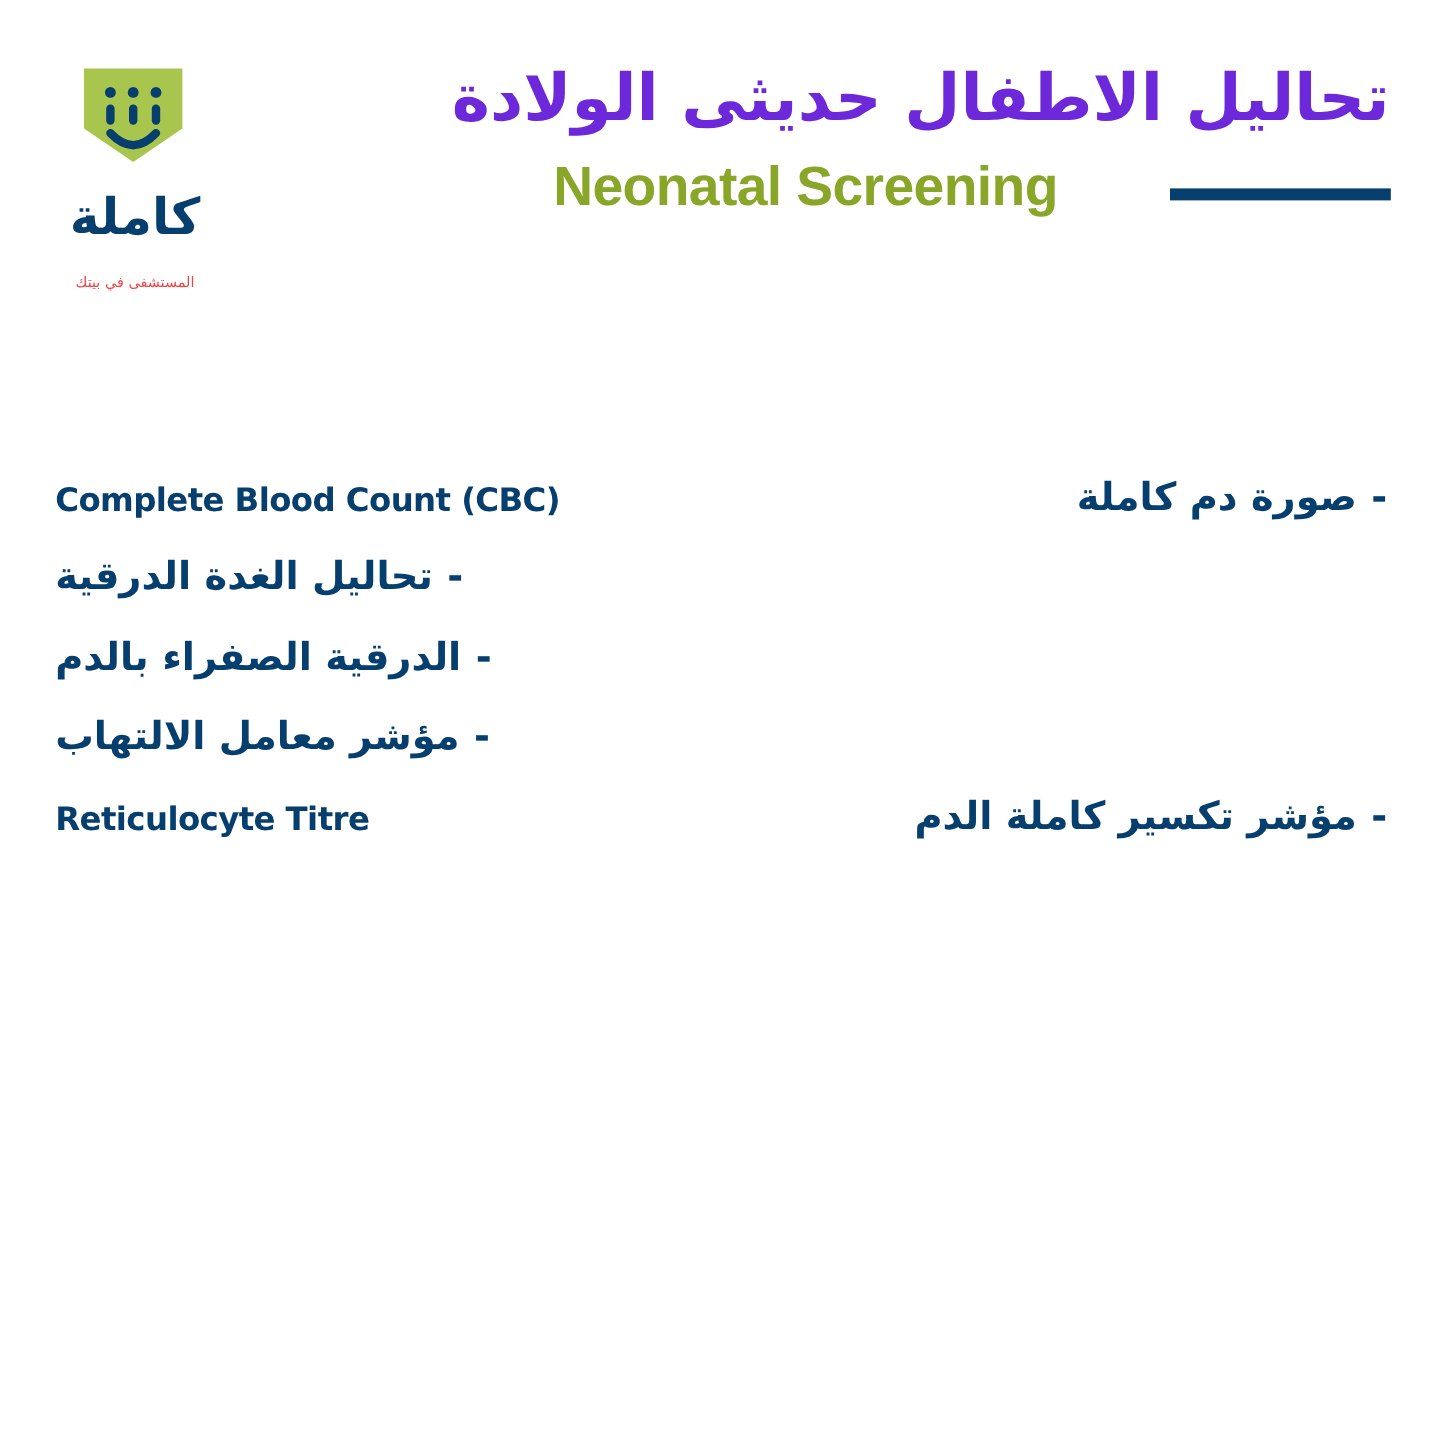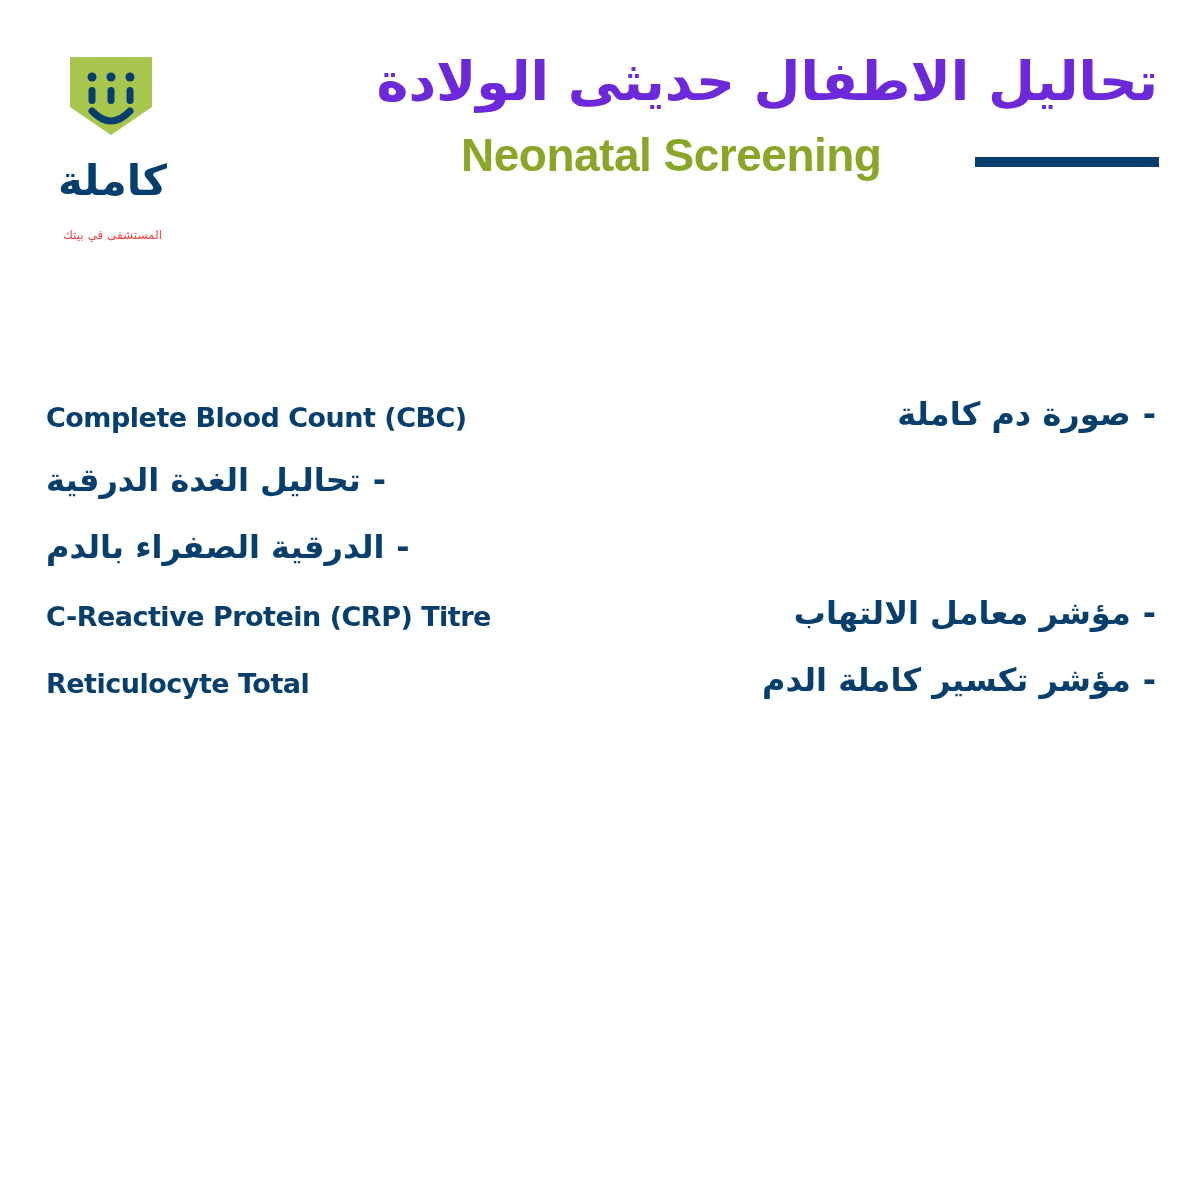--- a/index.html
+++ b/index.html
@@ -86,26 +86,25 @@
       <span>تحاليل الغدة الدرقية</span>
     </span>
   </div>
   <div class="row">
     <span class="ar">
       <span class="dash">-</span>
       <span>الدرقية الصفراء بالدم</span>
     </span>
   </div>
   <div class="row">
-    <span class="en">C-Reactive Protein (CRP) Titre</span>
     <span class="ar">
       <span class="dash">-</span>
       <span>مؤشر معامل الالتهاب</span>
     </span>
   </div>
   <div class="row">
-    <span class="en">Reticulocyte Total</span>
+    <span class="en">Reticulocyte Titre</span>
     <span class="ar">
       <span class="dash">-</span>
       <span>مؤشر تكسير كاملة الدم</span>
     </span>
   </div>
 </div>
 
 </body></html>

